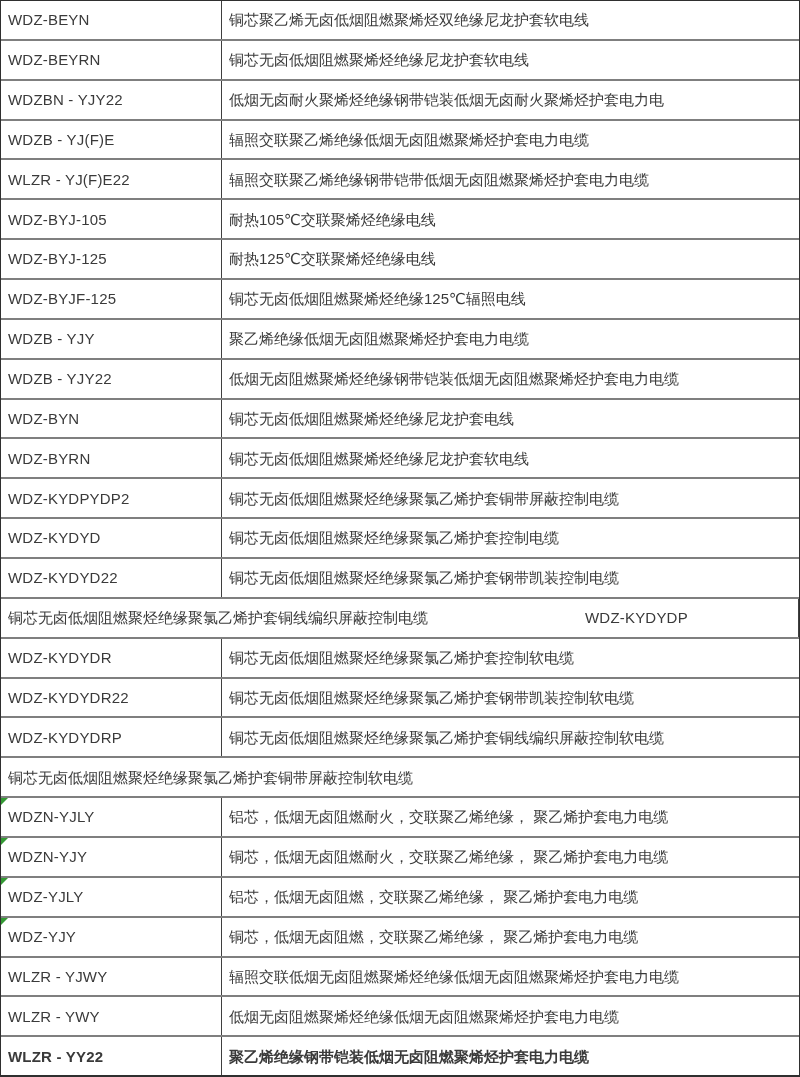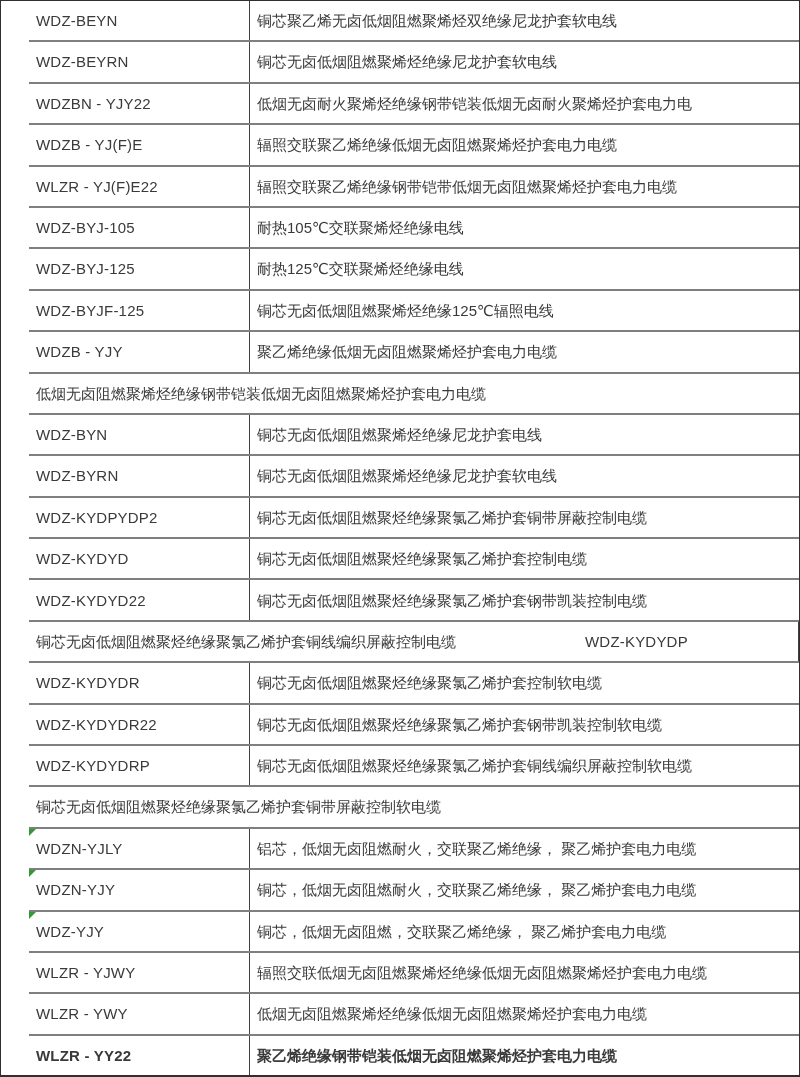--- a/index.html
+++ b/index.html
@@ -17,21 +17,20 @@
     width:800px;
   }
   .table-wrap{
     width:800px;
     height:1077px;
     border:1px solid var(--border-outer);
     border-bottom-width:2px;
     display:flex;
     flex-direction:column;
     background:var(--bg);
-    padding-left:28px;
   }
   .row{
     display:flex;
     flex:1 1 0;
     min-height:0;
     border-bottom:2px solid var(--border-inner);
   }
   .row:last-child{border-bottom:none;font-weight:bold;}
   .cell{
     display:flex;
@@ -151,20 +150,24 @@
     <div class="cell cell-code">
 
       <span class="code">WDZB - YJY</span>
     </div>
     <div class="cell cell-desc">
       <span class="desc">聚乙烯绝缘低烟无卤阻燃聚烯烃护套电力电缆</span>
     </div>
   </div>
 
   <div class="row">
+    <div class="cell cell-code">
+
+      <span class="code">WDZB - YJY22</span>
+    </div>
     <div class="cell cell-desc">
       <span class="desc">低烟无卤阻燃聚烯烃绝缘钢带铠装低烟无卤阻燃聚烯烃护套电力电缆</span>
     </div>
   </div>
 
   <div class="row">
     <div class="cell cell-code">
 
       <span class="code">WDZ-BYN</span>
     </div>
@@ -272,20 +275,29 @@
   <div class="row">
     <div class="cell cell-code">
       <span class="marker"></span>
       <span class="code">WDZN-YJY</span>
     </div>
     <div class="cell cell-desc">
       <span class="desc">铜芯，低烟无卤阻燃耐火，交联聚乙烯绝缘， 聚乙烯护套电力电缆</span>
     </div>
   </div>
 
+  <div class="row">
+    <div class="cell cell-code">
+      <span class="marker"></span>
+      <span class="code">WDZ-YJLY</span>
+    </div>
+    <div class="cell cell-desc">
+      <span class="desc">铝芯，低烟无卤阻燃，交联聚乙烯绝缘， 聚乙烯护套电力电缆</span>
+    </div>
+  </div>
 
   <div class="row">
     <div class="cell cell-code">
       <span class="marker"></span>
       <span class="code">WDZ-YJY</span>
     </div>
     <div class="cell cell-desc">
       <span class="desc">铜芯，低烟无卤阻燃，交联聚乙烯绝缘， 聚乙烯护套电力电缆</span>
     </div>
   </div>

